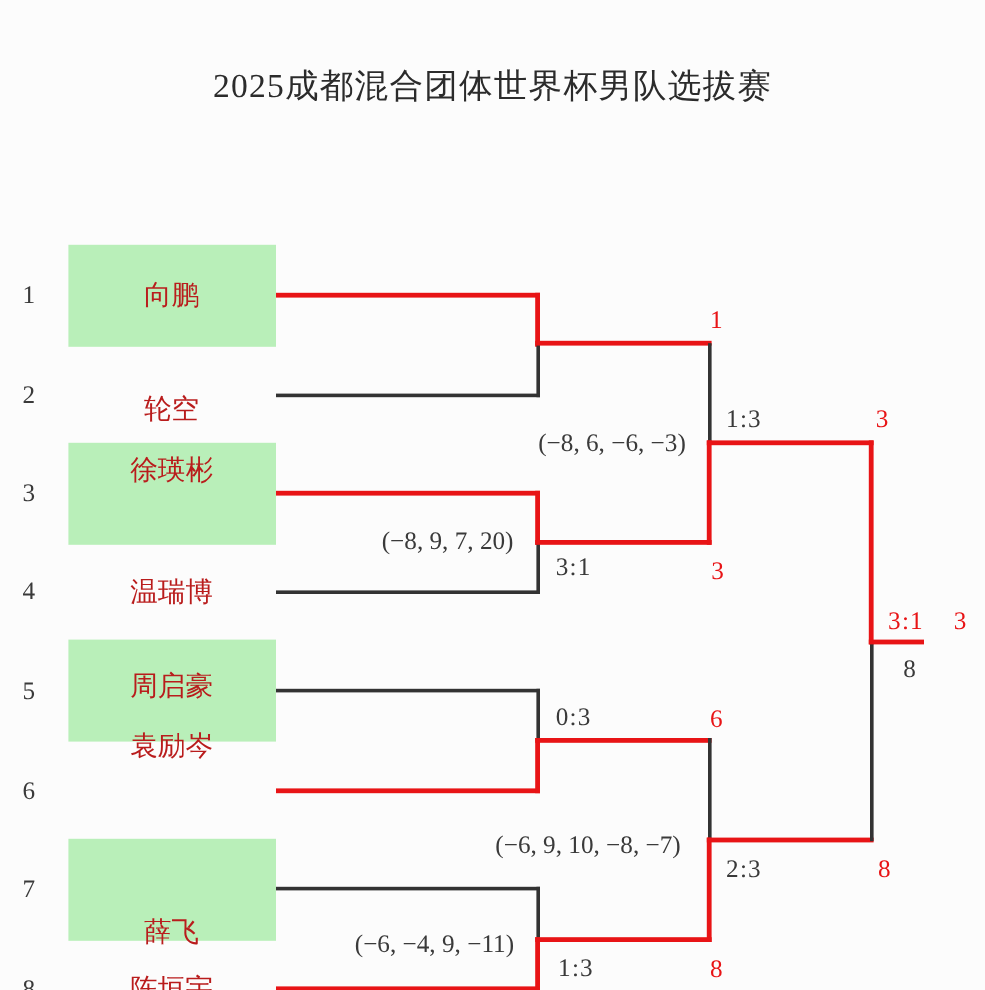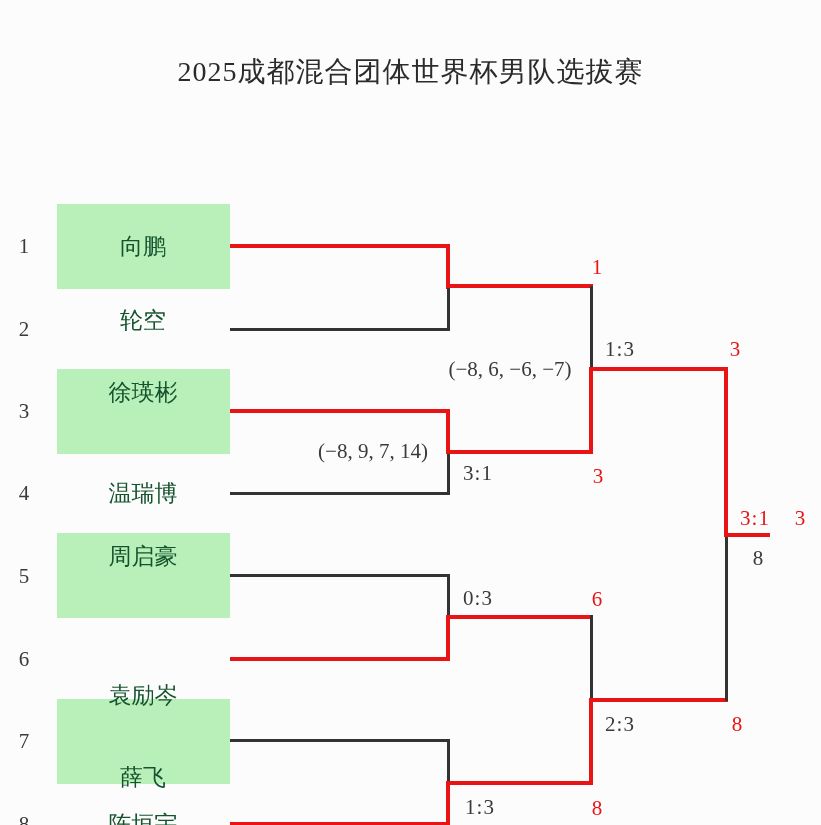--- a/index.html
+++ b/index.html
@@ -26,21 +26,21 @@
     background:var(--seed-box);
   }
   .h{position:absolute;height:3px;background:var(--line);}
   .v{position:absolute;width:3px;background:var(--line);}
   .h.win{height:4px;background:var(--winner-path);}
   .v.win{width:4px;background:var(--winner-path);}
   .lbl{
     position:absolute;transform:translate(-50%,-50%);
     white-space:nowrap;font-size:21px;color:var(--text);
   }
-  .name{font-size:23px;color:#14532d;}
+  .name{font-size:23px;color:#b91c1c;}
   .red-lbl{color:var(--winner-path);}
   .score{letter-spacing:1px;}
 </style>
 </head>
 <body>
 
 <div class="stage">
 
   <div class="title">2025成都混合团体世界杯男队选拔赛</div>
 
@@ -52,25 +52,25 @@
   <div class="lbl" style="left:24px;top:210px">1</div>
   <div class="lbl" style="left:24px;top:293px">2</div>
   <div class="lbl" style="left:24px;top:375px">3</div>
   <div class="lbl" style="left:24px;top:457px">4</div>
   <div class="lbl" style="left:24px;top:540px">5</div>
   <div class="lbl" style="left:24px;top:623px">6</div>
   <div class="lbl" style="left:24px;top:705px">7</div>
   <div class="lbl" style="left:24px;top:788px">8</div>
 
   <div class="lbl name" style="left:143px;top:210px">向鹏</div>
-  <div class="lbl name" style="left:143px;top:284px">轮空</div>
+  <div class="lbl name" style="left:143px;top:305px">轮空</div>
   <div class="lbl name" style="left:143px;top:356px">徐瑛彬</div>
   <div class="lbl name" style="left:143px;top:457px">温瑞博</div>
-  <div class="lbl name" style="left:143px;top:520px">周启豪</div>
-  <div class="lbl name" style="left:143px;top:659px">袁励岑</div>
+  <div class="lbl name" style="left:143px;top:536px">周启豪</div>
+  <div class="lbl name" style="left:143px;top:586px">袁励岑</div>
   <div class="lbl name" style="left:143px;top:741px">薛飞</div>
   <div class="lbl name" style="left:143px;top:788px">陈垣宇</div>
 
   <div class="h win" style="left:230px;top:208px;width:220px"></div>
   <div class="h" style="left:230px;top:292px;width:220px"></div>
   <div class="h win" style="left:230px;top:373px;width:220px"></div>
   <div class="h" style="left:230px;top:456px;width:220px"></div>
   <div class="h" style="left:230px;top:538px;width:220px"></div>
   <div class="h win" style="left:230px;top:621px;width:220px"></div>
   <div class="h" style="left:230px;top:703px;width:220px"></div>
@@ -97,34 +97,36 @@
 
   <div class="h win" style="left:589px;top:331px;width:139px"></div>
   <div class="h win" style="left:589px;top:662px;width:139px"></div>
 
   <div class="v win" style="left:724px;top:331px;height:170px"></div>
   <div class="v" style="left:725px;top:499px;height:166px"></div>
   <div class="h win" style="left:724px;top:497px;width:46px"></div>
 
   <div class="lbl red-lbl" style="left:597px;top:231px">1</div>
 
-  <div class="lbl" style="left:373px;top:415px">(−8, 9, 7, 14)</div>
+  <div class="lbl" style="left:373px;top:415px">(−8, 9, 7, 20)</div>
   <div class="lbl score" style="left:478px;top:437px">3:1</div>
   <div class="lbl red-lbl" style="left:598px;top:440px">3</div>
 
   <div class="lbl score" style="left:478px;top:562px">0:3</div>
   <div class="lbl red-lbl" style="left:597px;top:563px">6</div>
 
+  <div class="lbl" style="left:362px;top:751px">(−6, −4, 9, −11)</div>
   <div class="lbl score" style="left:480px;top:771px">1:3</div>
   <div class="lbl red-lbl" style="left:597px;top:772px">8</div>
 
-  <div class="lbl" style="left:510px;top:333px">(−8, 6, −6, −7)</div>
+  <div class="lbl" style="left:510px;top:333px">(−8, 6, −6, −3)</div>
   <div class="lbl score" style="left:620px;top:313px">1:3</div>
   <div class="lbl red-lbl" style="left:735px;top:313px">3</div>
 
+  <div class="lbl" style="left:490px;top:668px">(−6, 9, 10, −8, −7)</div>
   <div class="lbl score" style="left:620px;top:688px">2:3</div>
   <div class="lbl red-lbl" style="left:737px;top:688px">8</div>
 
   <div class="lbl score red-lbl" style="left:755px;top:482px">3:1</div>
   <div class="lbl red-lbl" style="left:800px;top:482px">3</div>
   <div class="lbl" style="left:758px;top:522px">8</div>
 
 </div>
 
 </body></html>

